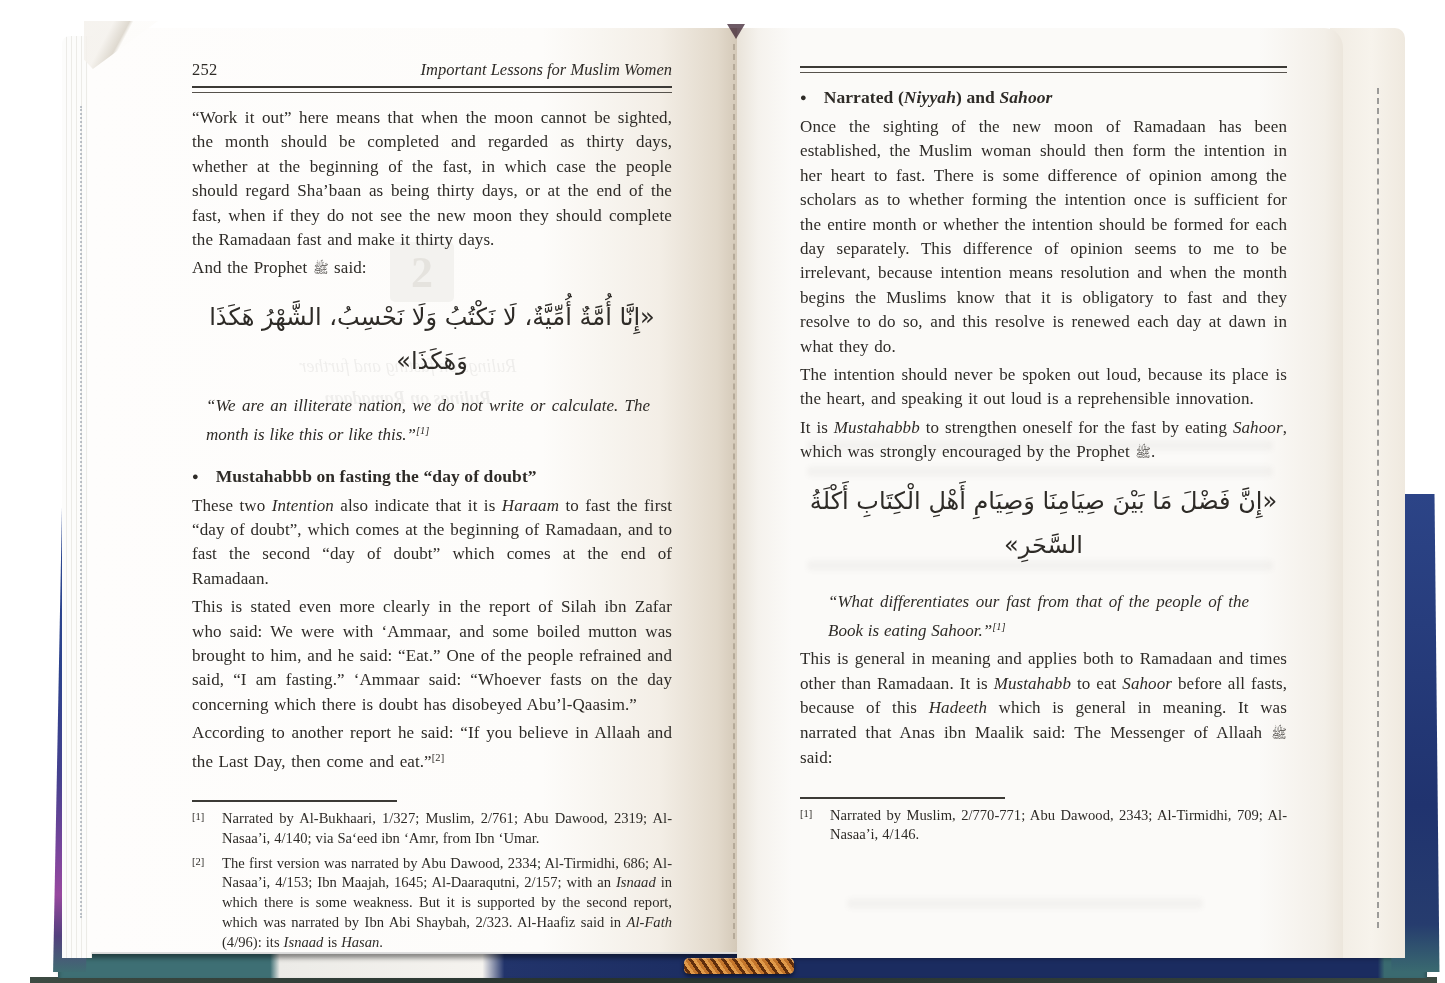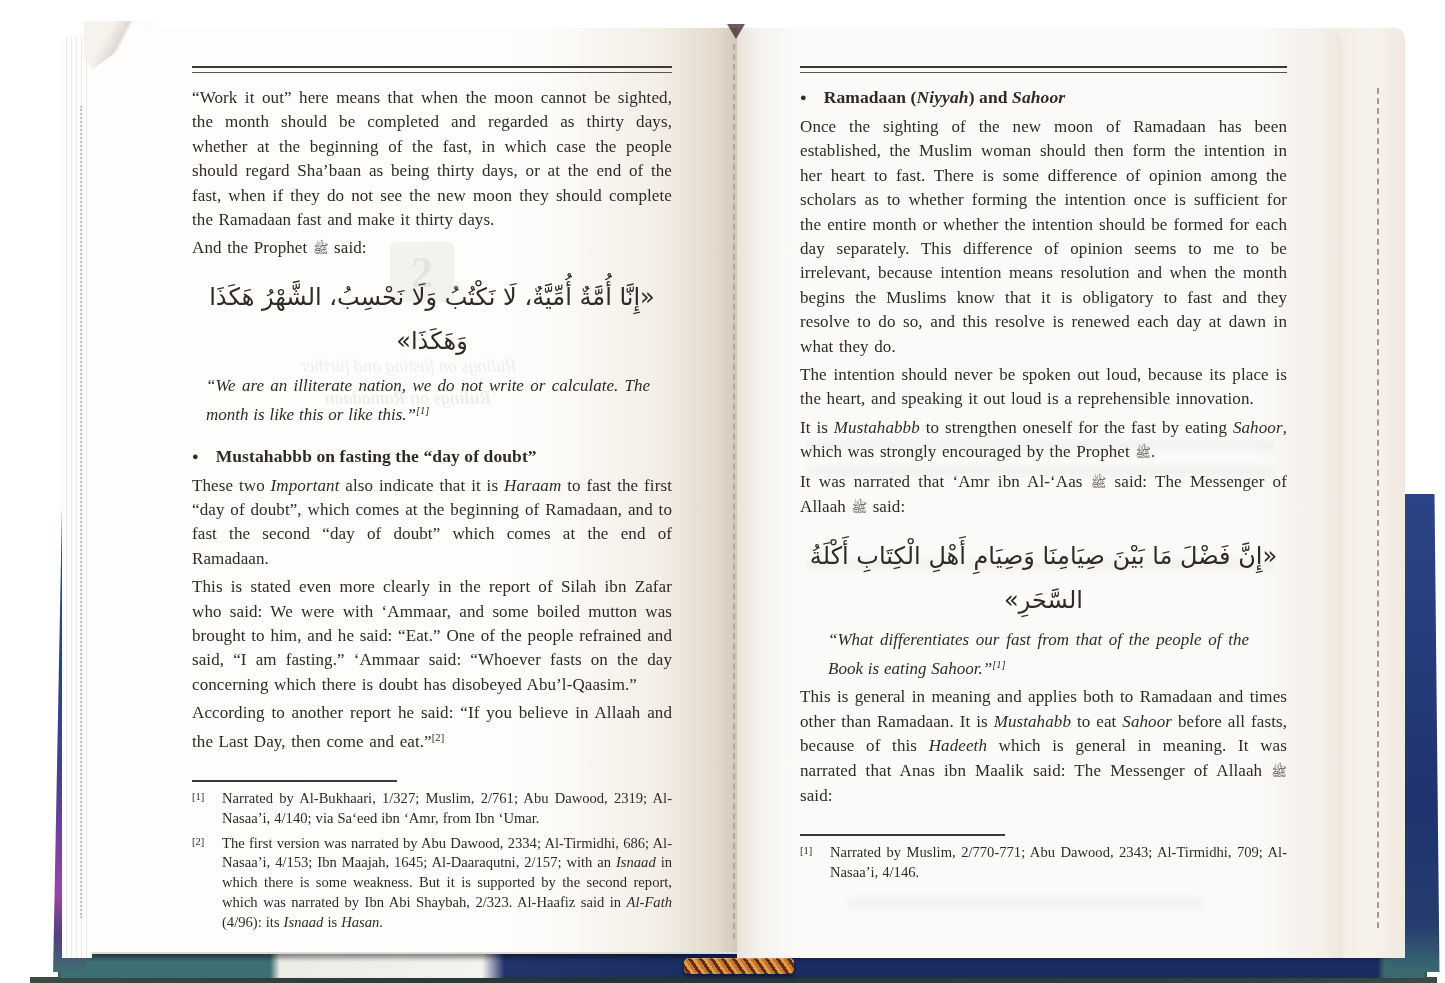--- a/index.html
+++ b/index.html
@@ -63,21 +63,21 @@
       font-size:16.5px;line-height:20px;}
   .htitle{font-style:italic;}
   .pnum{font-style:normal;letter-spacing:.3px;}
   .header-rule{margin-top:6px;height:4px;border-top:2.4px solid #3c3a36;border-bottom:1px solid #56524c;}
 
   .para{margin:4px 0 0;font-size:17px;line-height:24.4px;text-align:justify;
       word-spacing:1.2px;letter-spacing:.1px;}
   .para.first{margin-top:13px;}
   .arabic{margin:13px 0 3px;font-size:18.5px;line-height:1.85;text-align:center;direction:rtl;}
   .quote{margin:9px 22px 0 14px;font-size:17px;line-height:25px;font-style:italic;text-align:justify;word-spacing:.6px;}
-  .page-right .quote{margin:5px 38px 0 28px;}
+  .page-right .quote{margin:22px 38px 0 28px;}
   .heading{display:flex;align-items:baseline;gap:17px;margin:17px 0 0;font-size:17.5px;font-weight:bold;line-height:24px;}
   .bullet{font-size:11px;line-height:24px;transform:translateY(-2px);}
   .heading-text{letter-spacing:.1px;}
   .page-right .heading{margin-top:12px;}
 
   .footnotes{margin-top:26px;}
   .fn-rule{width:205px;border-top:2px solid #3c3a36;margin-bottom:7px;}
   .fn{display:flex;margin-top:5px;font-size:14.6px;line-height:19.8px;text-align:justify;word-spacing:.4px;}
   .fn-marker{flex:0 0 30px;font-size:10.5px;transform:translateY(-2px);}
   .fn-text{flex:1;}
@@ -119,33 +119,37 @@
     </div>
   <div class="headband"></div>
 
   <div class="page page-left">
     <div class="corner-fold"></div>
     <div class="ghost ghost-lesson">2</div>
     <div class="ghost ghost-line g1">Rulings on fasting and further</div>
     <div class="ghost ghost-line g2">Rulings on Ramadaan</div>
 
     <div class="content">
+      <div class="page-header">
+        <span class="pnum">252</span>
+        <span class="htitle">Important Lessons for Muslim Women</span>
+      </div>
       <div class="header-rule"></div>
 
       <p class="para first"><span>“Work it out” here means that when the moon cannot be sighted, the month should be completed and regarded as thirty days, whether at the beginning of the fast, in which case the people should regard Sha’baan as being thirty days, or at the end of the fast, when if they do not see the new moon they should complete the Ramadaan fast and make it thirty days.</span></p>
       <p class="para"><span>And the Prophet </span><span class="saw">ﷺ</span><span> said:</span></p>
       <p class="arabic" dir="rtl"><span class="ar">«إِنَّا أُمَّةٌ أُمِّيَّةٌ، لَا نَكْتُبُ وَلَا نَحْسِبُ، الشَّهْرُ هَكَذَا وَهَكَذَا»</span></p>
       <p class="quote"><span class="it">“We are an illiterate nation, we do not write or calculate. The month is like this or like this.”</span><span class="sup">[1]</span></p>
 
       <h3 class="heading">
         <span class="bullet">●</span>
         <span class="heading-text"><span class="bd">Mustahabbb on fasting the “day of doubt”</span></span>
       </h3>
 
-      <p class="para"><span>These two </span><span class="it">Important</span><span> also indicate that it is </span><span class="it">Haraam</span><span> to fast the first “day of doubt”, which comes at the beginning of Ramadaan, and to fast the second “day of doubt” which comes at the end of Ramadaan.</span></p>
+      <p class="para"><span>These two </span><span class="it">Intention</span><span> also indicate that it is </span><span class="it">Haraam</span><span> to fast the first “day of doubt”, which comes at the beginning of Ramadaan, and to fast the second “day of doubt” which comes at the end of Ramadaan.</span></p>
       <p class="para"><span>This is stated even more clearly in the report of Silah ibn Zafar who said: We were with ‘Ammaar, and some boiled mutton was brought to him, and he said: “Eat.” One of the people refrained and said, “I am fasting.” ‘Ammaar said: “Whoever fasts on the day concerning which there is doubt has disobeyed Abu’l-Qaasim.”</span></p>
       <p class="para"><span>According to another report he said: “If you believe in Allaah and the Last Day, then come and eat.”</span><span class="sup">[2]</span></p>
 
       <div class="footnotes">
         <div class="fn-rule"></div>
         <div class="fn">
           <span class="fn-marker">[1]</span>
           <span class="fn-text"><span>Narrated by Al-Bukhaari, 1/327; Muslim, 2/761; Abu Dawood, 2319; Al-Nasaa’i, 4/140; via Sa‘eed ibn ‘Amr, from Ibn ‘Umar.</span></span>
         </div>
         <div class="fn">
@@ -160,27 +164,26 @@
     <div class="gblob gb1"></div>
     <div class="gblob gb2"></div>
     <div class="gblob gb3"></div>
     <div class="gblob gb4"></div>
 
     <div class="content">
       <div class="header-rule"></div>
 
       <h3 class="heading">
         <span class="bullet">●</span>
-        <span class="heading-text"><span class="bd">Ramadaan (</span><span class="it bd">Niyyah</span><span class="bd">) and </span><span class="it bd">Sahoor</span></span>
+        <span class="heading-text"><span class="bd">Narrated (</span><span class="it bd">Niyyah</span><span class="bd">) and </span><span class="it bd">Sahoor</span></span>
       </h3>
 
       <p class="para"><span>Once the sighting of the new moon of Ramadaan has been established, the Muslim woman should then form the intention in her heart to fast. There is some difference of opinion among the scholars as to whether forming the intention once is sufficient for the entire month or whether the intention should be formed for each day separately. This difference of opinion seems to me to be irrelevant, because intention means resolution and when the month begins the Muslims know that it is obligatory to fast and they resolve to do so, and this resolve is renewed each day at dawn in what they do.</span></p>
       <p class="para"><span>The intention should never be spoken out loud, because its place is the heart, and speaking it out loud is a reprehensible innovation.</span></p>
       <p class="para"><span>It is </span><span class="it">Mustahabbb</span><span> to strengthen oneself for the fast by eating </span><span class="it">Sahoor</span><span>, which was strongly encouraged by the Prophet </span><span class="saw">ﷺ</span><span>.</span></p>
-      <p class="para"><span>It was narrated that ‘Amr ibn Al-‘Aas </span><span class="saw">ﷺ</span><span> said: The Messenger of Allaah </span><span class="saw">ﷺ</span><span> said:</span></p>
       <p class="arabic" dir="rtl"><span class="ar">«إِنَّ فَضْلَ مَا بَيْنَ صِيَامِنَا وَصِيَامِ أَهْلِ الْكِتَابِ أَكْلَةُ السَّحَرِ»</span></p>
       <p class="quote"><span class="it">“What differentiates our fast from that of the people of the Book is eating Sahoor.”</span><span class="sup">[1]</span></p>
       <p class="para"><span>This is general in meaning and applies both to Ramadaan and times other than Ramadaan. It is </span><span class="it">Mustahabb</span><span> to eat </span><span class="it">Sahoor</span><span> before all fasts, because of this </span><span class="it">Hadeeth</span><span> which is general in meaning. It was narrated that Anas ibn Maalik said: The Messenger of Allaah </span><span class="saw">ﷺ</span><span> said:</span></p>
 
       <div class="footnotes">
         <div class="fn-rule"></div>
         <div class="fn">
           <span class="fn-marker">[1]</span>
           <span class="fn-text"><span>Narrated by Muslim, 2/770-771; Abu Dawood, 2343; Al-Tirmidhi, 709; Al-Nasaa’i, 4/146.</span></span>
         </div>

